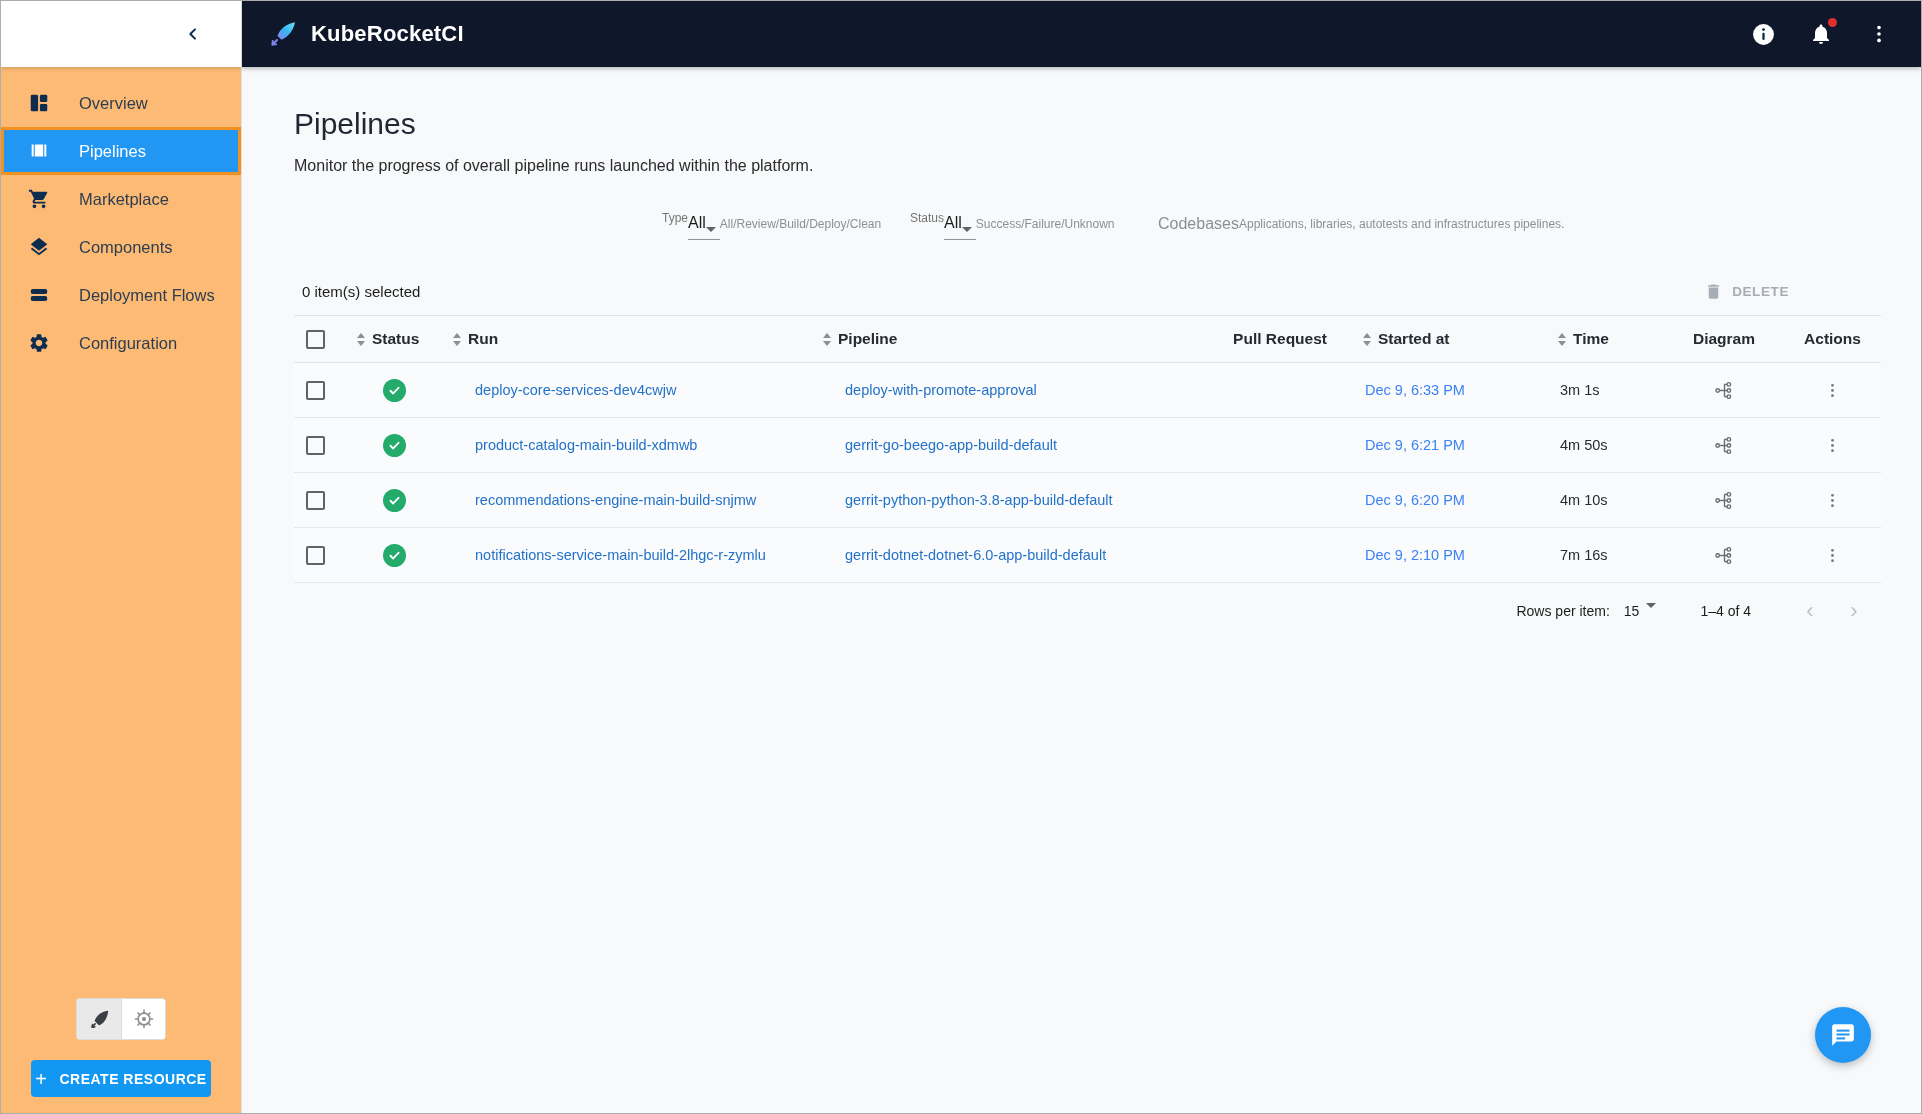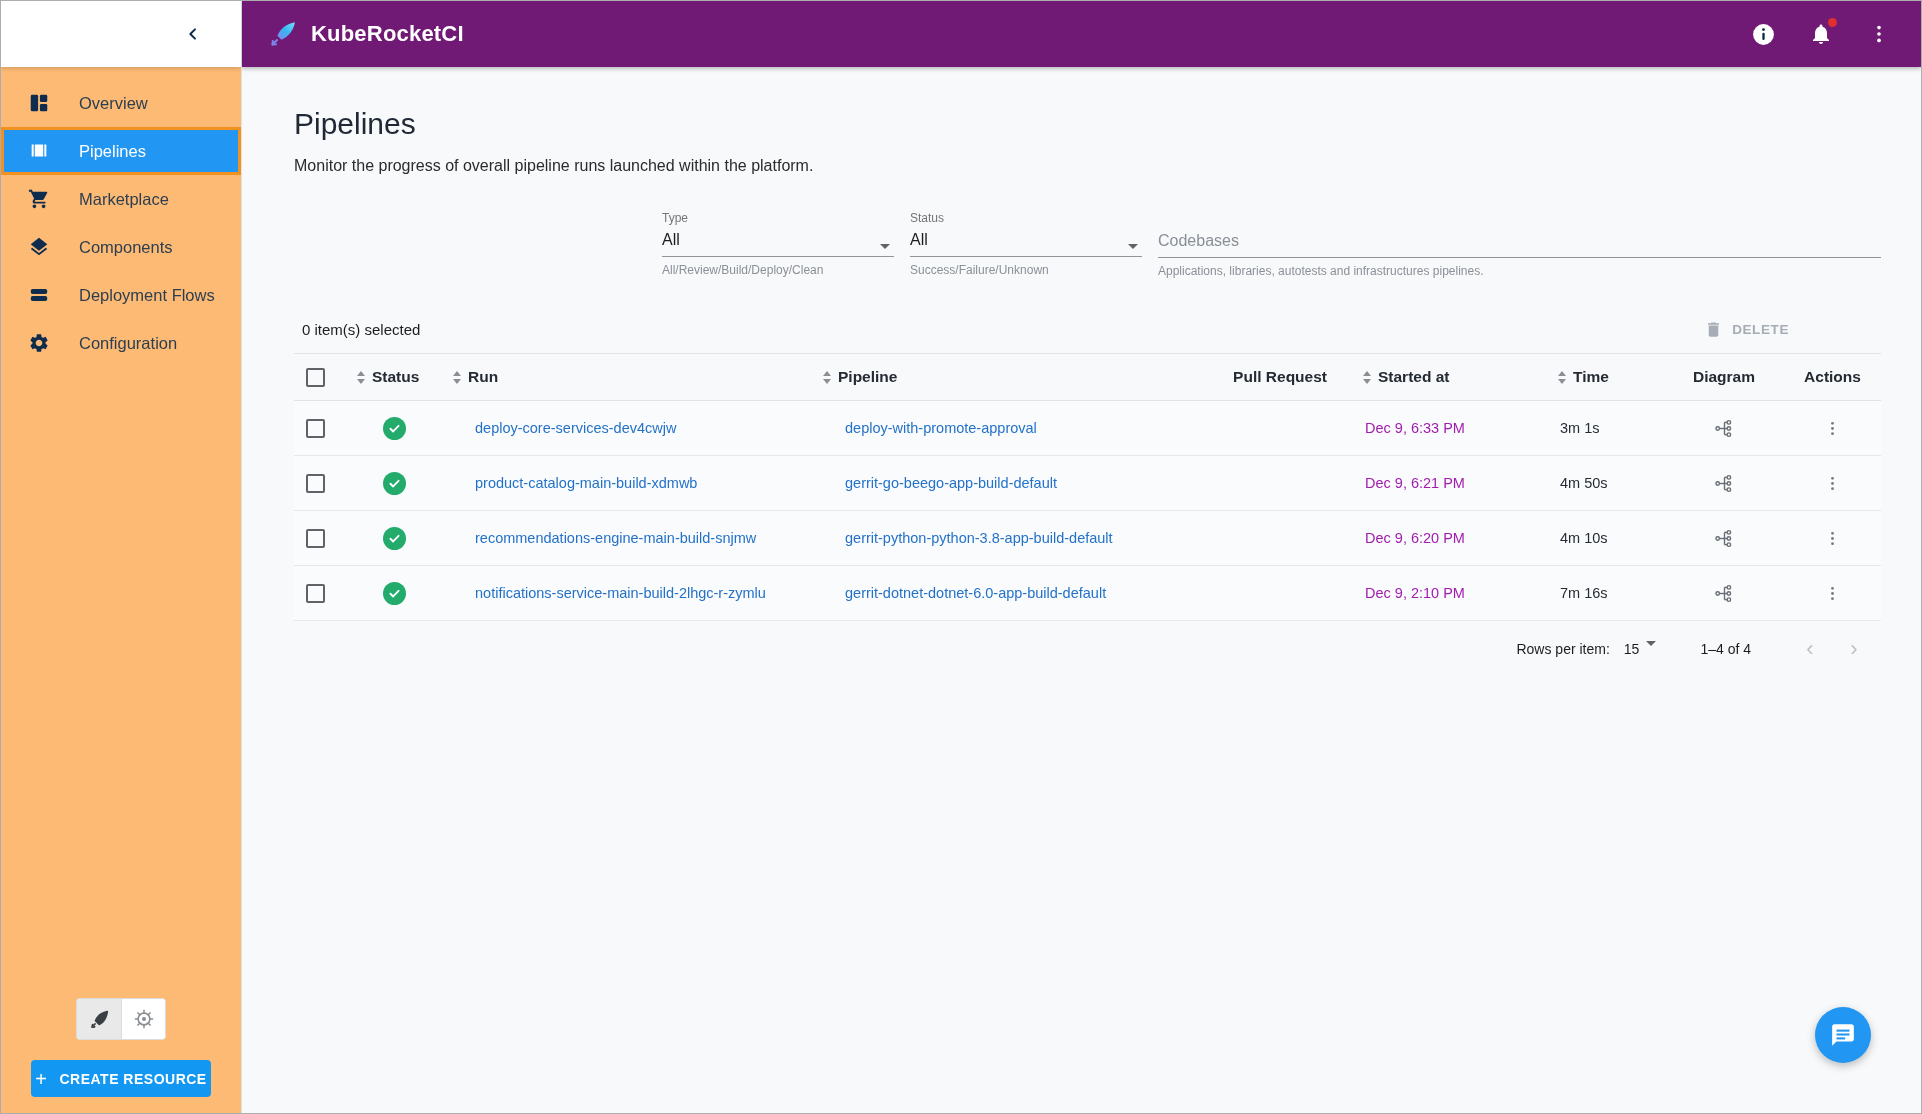--- a/index.html
+++ b/index.html
@@ -20,34 +20,34 @@
   .sidebar-footer { margin-top:auto; padding-bottom:16px; }
   .toggle-group { display:flex; width:fit-content; margin:0 auto 20px auto; border:1px solid #dcdcdc; border-radius:4px; overflow:hidden; background:#fff; }
   .toggle { width:44px; height:40px; display:flex; align-items:center; justify-content:center; cursor:pointer; background:#fff; }
   .toggle.active { background:#e9e9e9; }
   .toggle + .toggle { border-left:1px solid #dcdcdc; }
   .create-btn { margin:0 30px; height:37px; background:#1297f3; border-radius:4px; color:#fff; font-size:14px; font-weight:bold; letter-spacing:.5px; display:flex; align-items:center; justify-content:center; gap:12px; cursor:pointer; }
   .create-btn .plus { font-size:20px; font-weight:normal; line-height:1; }
 
   
   .main { flex:1; display:flex; flex-direction:column; min-width:0; }
-  .appbar { height:66px; background:#701a75; display:flex; align-items:center; padding:0 28px 0 26px; box-shadow:0 2px 4px rgba(0,0,0,.25); position:relative; z-index:2; }
+  .appbar { height:66px; background:#0f172a; display:flex; align-items:center; padding:0 28px 0 26px; box-shadow:0 2px 4px rgba(0,0,0,.25); position:relative; z-index:2; }
   .logo { display:flex; align-items:center; gap:13px; }
   .logo-text { color:#fff; font-size:22px; font-weight:bold; letter-spacing:.2px; }
   .appbar-right { margin-left:auto; display:flex; align-items:center; gap:30px; }
   .appbar-icon { width:28px; height:28px; display:flex; align-items:center; justify-content:center; cursor:pointer; position:relative; }
   .badge-dot { position:absolute; top:-2px; right:-2px; width:9px; height:9px; border-radius:50%; background:#e02f2f; }
 
   .content { flex:1; background:#f7f9fb; padding:40px 40px 0 52px; position:relative; }
   .page-title { font-size:30px; font-weight:400; color:#1f2834; margin-bottom:16px; }
   .subtitle { font-size:16px; color:#2b2b2b; }
 
   
   .filters { display:flex; margin-top:36px; gap:16px; }
-  .field { display:flex; flex-direction:column; }
+  .field { display:flex; flex-direction:row;text-align:right; }
   .f-namespaces { width:352px; }
   .f-type { width:232px; }
   .f-status { width:232px; }
   .f-codebases { flex:1; }
   .field-label { font-size:12px; color:#757575; height:17px; }
   .field-value { display:flex; align-items:flex-end; justify-content:space-between; border-bottom:1px solid #949494; padding-bottom:7px; height:29px; font-size:16px; color:#1d1d1d; cursor:pointer; }
   .field-value .placeholder { color:#8a8f96; }
   .caret { width:0; height:0; border-left:5px solid transparent; border-right:5px solid transparent; border-top:5px solid #5f6368; margin-right:4px; }
   .field-helper { font-size:12px; color:#8b9097; margin-top:6px; }
 
@@ -67,21 +67,21 @@
   .checkbox { width:19px; height:19px; border:2px solid #5f6368; border-radius:2px; display:inline-block; cursor:pointer; background:transparent; }
   .h-status { padding-left:8px; }
   .h-run, .h-pipeline { padding-left:14px; }
   .h-pr { justify-content:flex-end; padding-right:2px; }
   .h-started, .h-time { padding-left:34px; }
   .h-diagram, .h-actions { justify-content:center; }
   .cell-status { display:flex; justify-content:center; }
   .status-ok { width:23px; height:23px; border-radius:50%; background:#22ab6b; display:flex; align-items:center; justify-content:center; }
   .cell-run, .cell-pipeline { padding-left:36px; }
   .cell-run a, .cell-pipeline a { color:#2472c8; text-decoration:none; cursor:pointer; }
-  .cell-started { padding-left:36px; color:#a21caf; }
+  .cell-started { padding-left:36px; color:#3b82f6; }
   .cell-time { padding-left:36px; color:#262c33; }
   .cell-diagram, .cell-actions { display:flex; justify-content:center; }
   .icon-btn { width:32px; height:32px; display:flex; align-items:center; justify-content:center; cursor:pointer; border-radius:50%; }
 
   
   .pagination { display:flex; align-items:center; justify-content:flex-end; height:56px; padding-right:12px; font-size:14px; color:#1d1d1d; }
   .rpp-label { margin-right:14px; }
   .rpp-value { display:flex; align-items:flex-start; gap:7px; margin-right:40px; cursor:pointer; }
   .range-text { margin-right:44px; }
   .pg-btn { width:30px; height:30px; display:flex; align-items:center; justify-content:center; color:#bdc2c7; font-size:22px; cursor:default; user-select:none; }

